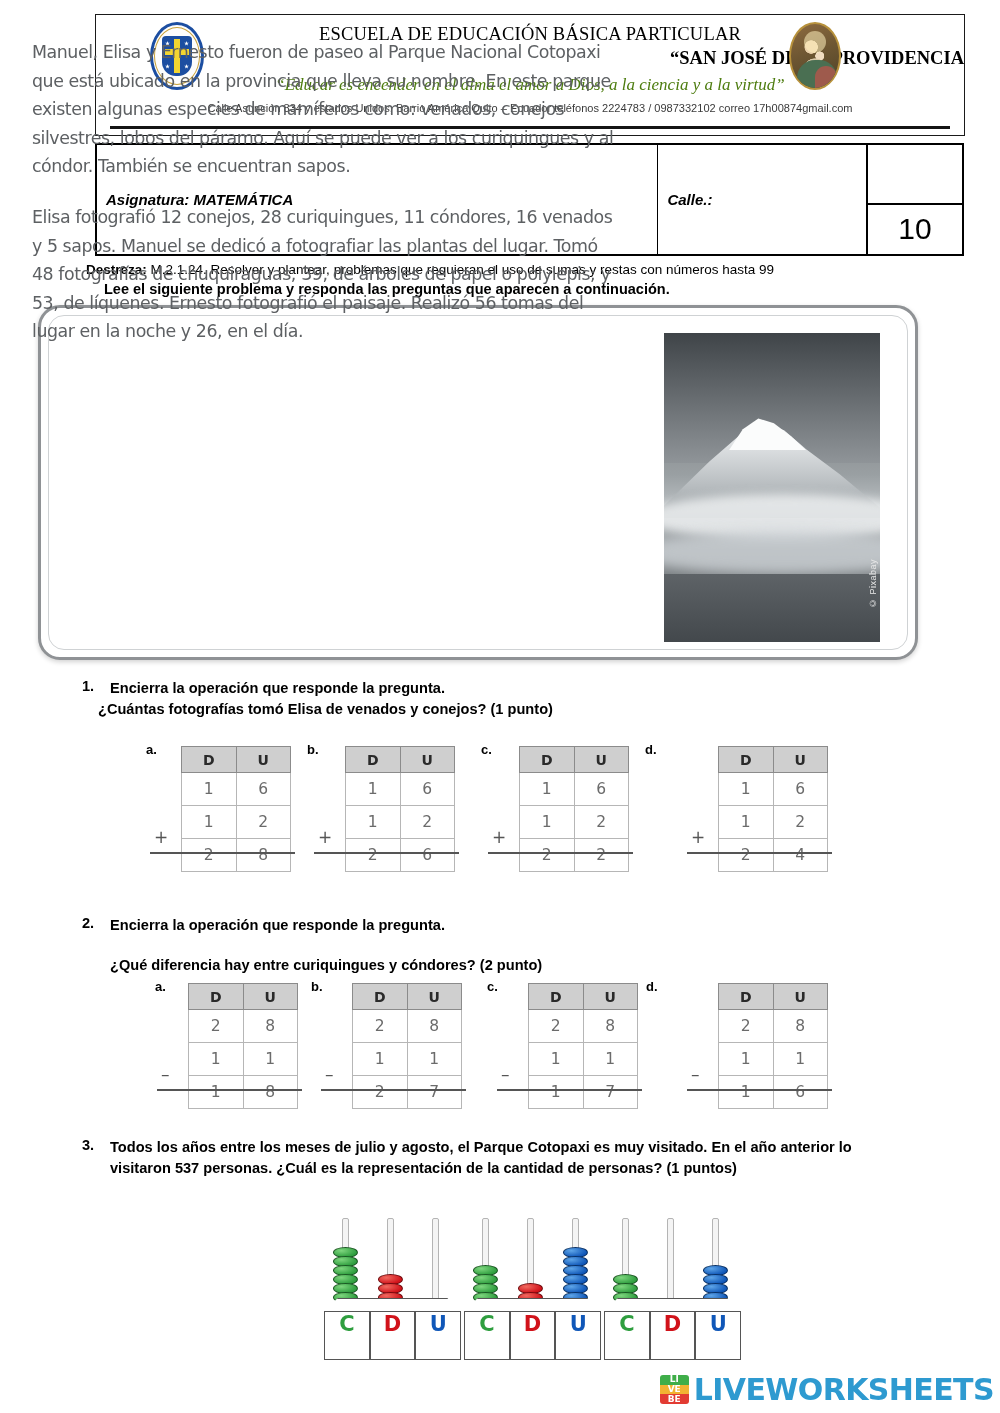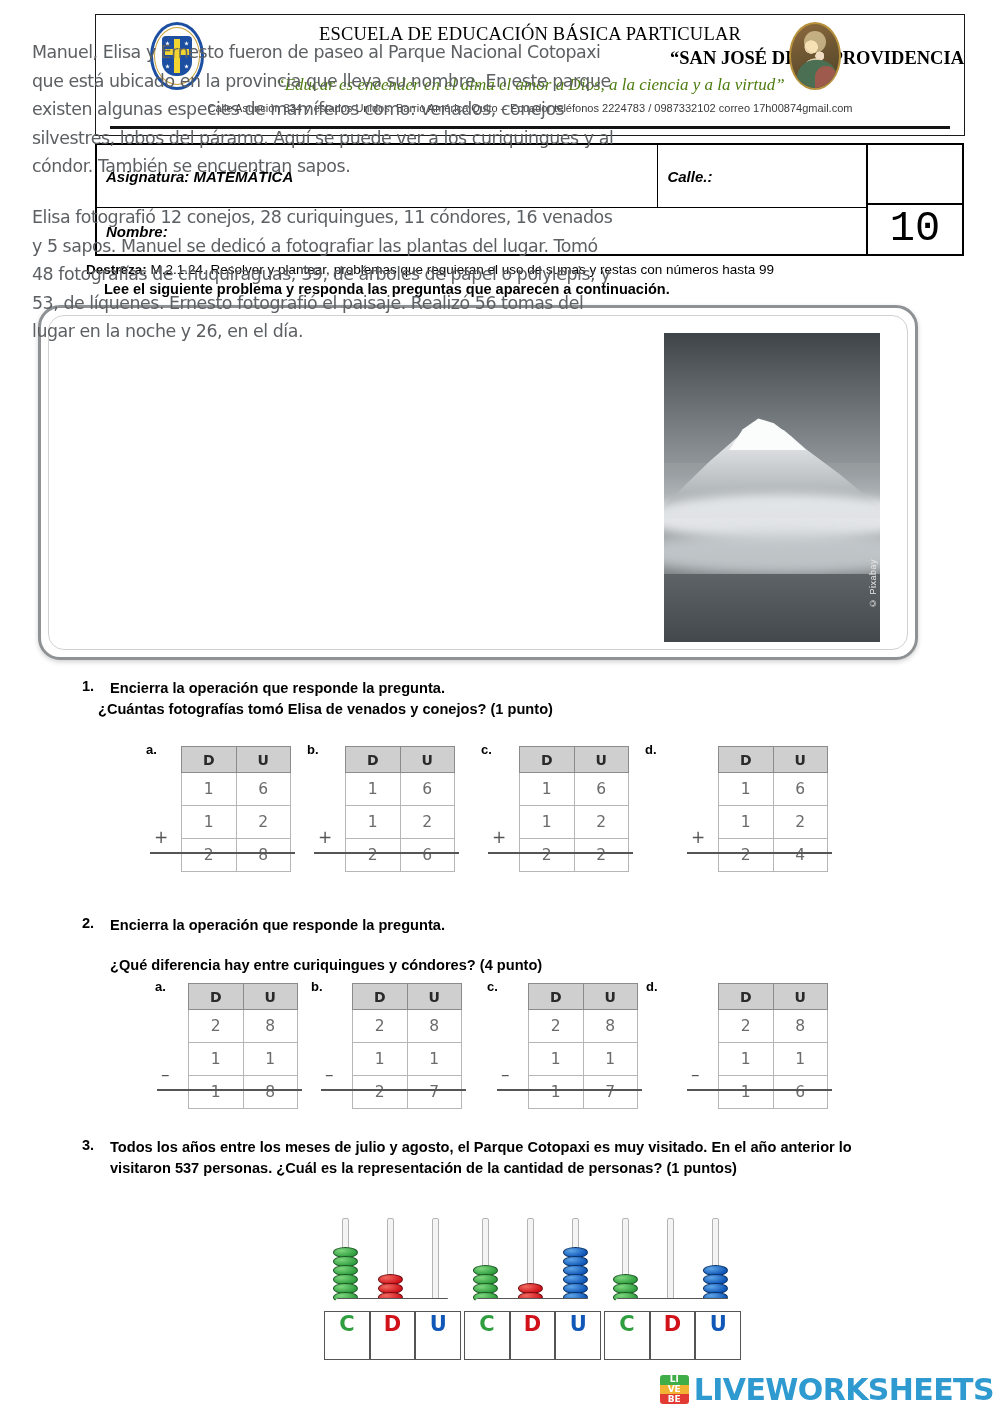--- a/index.html
+++ b/index.html
@@ -75,21 +75,21 @@
     border:1.5px solid #000; border-collapse:collapse;
   }
   .info table { width:100%; height:100%; border-collapse:collapse; }
   .info td { border:1px solid #000; font-style:italic; font-weight:bold;
              font-size:15px; padding:3px 9px; vertical-align:middle; }
   .grade-box { position:absolute; left:866px; top:143px; width:98px; height:113px;
                border:2px solid #000; background:#fff; }
   .grade-split { position:absolute; left:0; right:0; top:58px; height:2px; background:#000; }
   .grade-num { position:absolute; left:0; right:0; top:58px; bottom:0;
                display:flex; align-items:center; justify-content:center;
-               font-size:42px; font-family:Liberation Mono, monospace; }
+               font-size:30px; font-family:Liberation Sans, sans-serif; }
 
   
   .destreza { position:absolute; left:86px; top:262px; width:880px; font-size:13.5px; }
   .destreza b { font-weight:bold; }
   .lee { position:absolute; left:104px; top:281px; font-size:14.5px; font-weight:bold; }
 
   
   .story {
     position:absolute; left:38px; top:305px; width:880px; height:355px;
     border:3px solid #8f9295; border-radius:22px; background:#fff;
@@ -228,23 +228,20 @@
   <div class="robe2"></div>
 </div>
 
 <div class="info">
   <table>
     <tbody>
         <tr style="height:38%">
       <td colspan="2" style="width:70%">Asignatura: MATEMÁTICA</td>
       <td style="width:30%">Calle.:</td>
     </tr>
-    <tr style="height:28%">
-      <td colspan="3">Nombre:</td>
-    </tr>
   </tbody>
     </table>
 </div>
 <div class="grade-box">
   <div class="grade-split"></div>
   <div class="grade-num">10</div>
 </div>
 
 <div class="destreza">
   <b>Destreza:</b><span> M.2.1.24. Resolver y plantear, problemas que requieran el uso de sumas y restas con números hasta 99</span>
@@ -370,21 +367,21 @@
       </tr>
 </tbody>
   </table>
 <span class="op-sign" style="left:691px; top:827px;">+</span>
 <div class="op-rule" style="left:687px; top:852px; width:145px;"></div>
 
 <div class="q" style="left:82px; top:915px; width:760px;">
   <span class="num">2.</span>
   <div class="body">Encierra la operación que responde la pregunta.</div>
 </div>
-<div style="position:absolute; left:110px; top:957px; font-size:14.6px; font-weight:bold;">¿Qué diferencia hay entre curiquingues y cóndores? (4 punto)</div>
+<div style="position:absolute; left:110px; top:957px; font-size:14.6px; font-weight:bold;">¿Qué diferencia hay entre curiquingues y cóndores? (2 punto)</div>
 
 <span class="opt-label" style="left:155px; top:979px;">a.</span>
 <span class="opt-label" style="left:311px; top:979px;">b.</span>
 <span class="opt-label" style="left:487px; top:979px;">c.</span>
 <span class="opt-label" style="left:646px; top:979px;">d.</span>
 
 <table class="du" style="left:188px; top:983px;">
   <tbody>
       <tr>
         <th>D</th>

